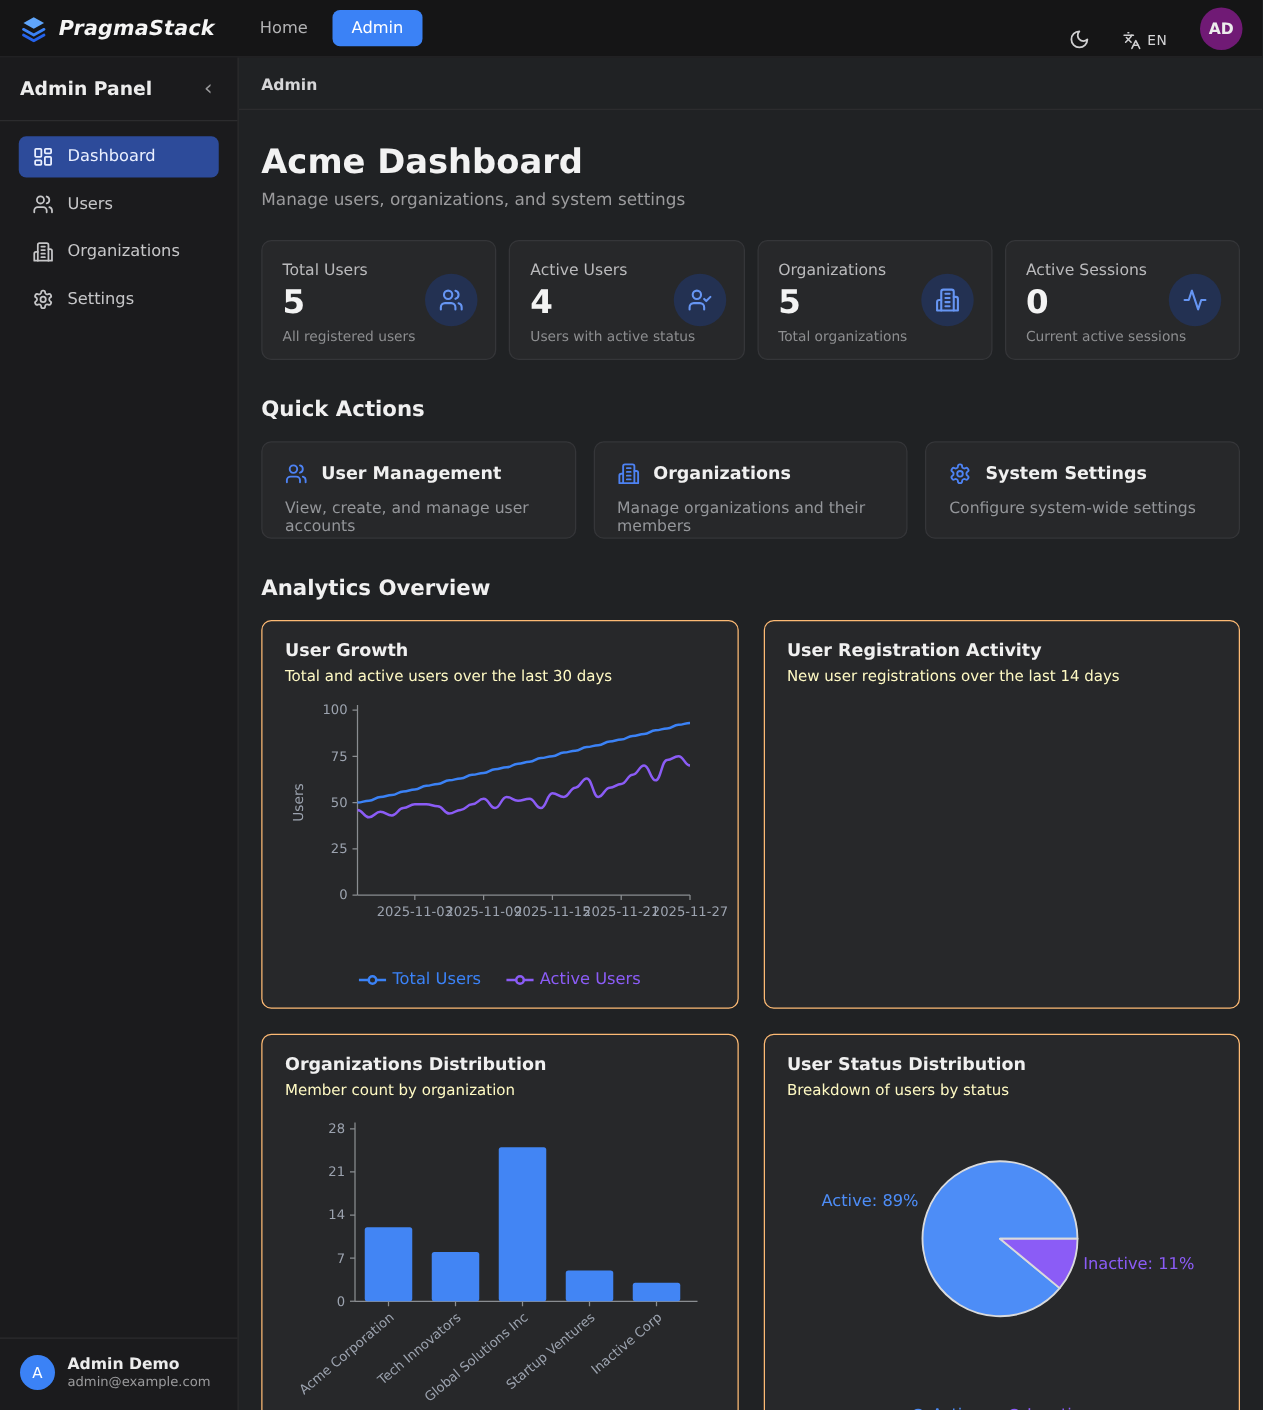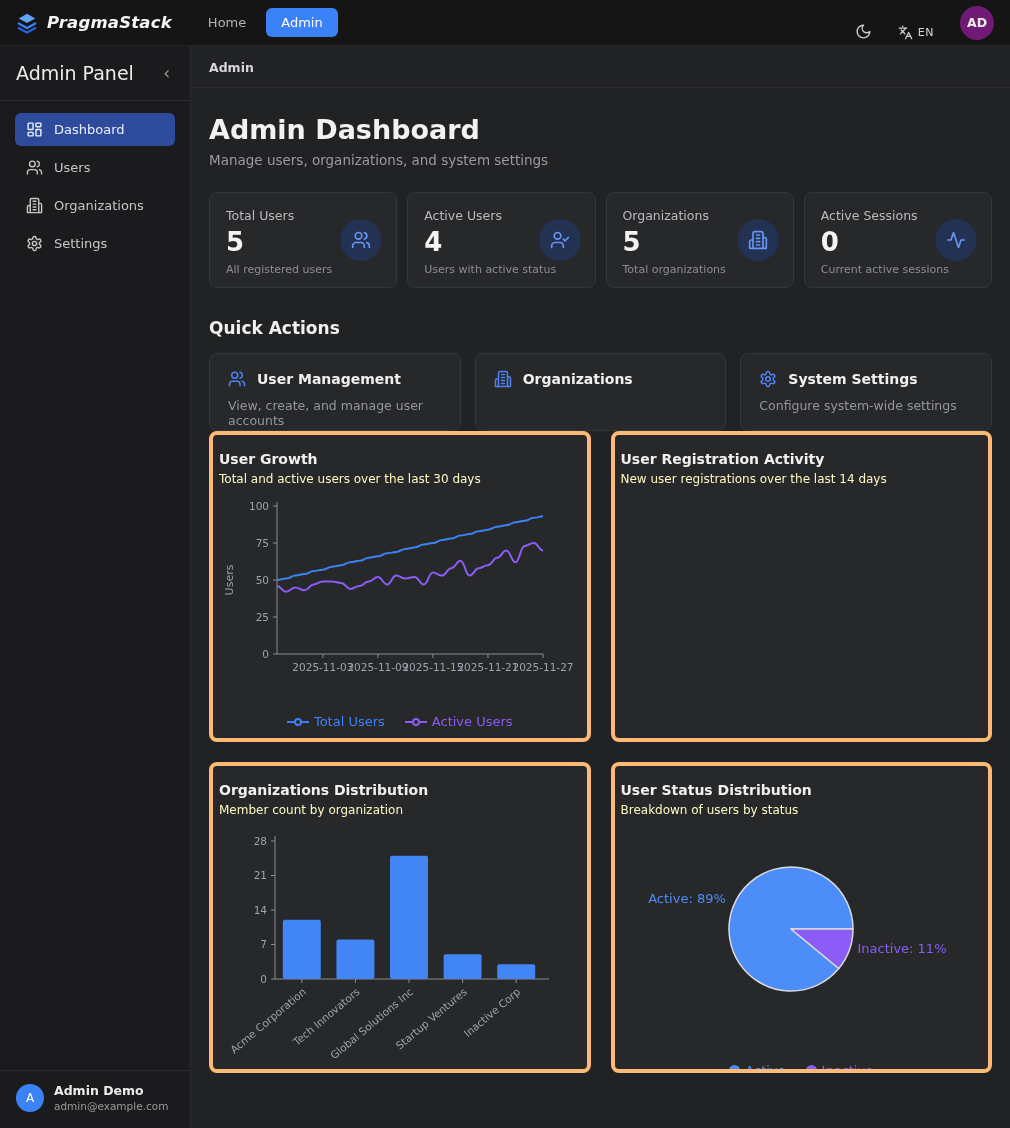--- a/index.html
+++ b/index.html
@@ -25,21 +25,21 @@
   .nav-avatar { width:34px; height:34px; border-radius:50%; background:#701a75;
     display:flex; align-items:center; justify-content:center;
     font-size:12.5px; font-weight:600; color:#ececec; cursor:pointer; }
 
   
   .shell { display:flex; height:1082px; }
   .sidebar { width:191px; background:#1b1b1d; border-right:1px solid #2c2c2e;
     display:flex; flex-direction:column; }
   .sidebar-header { display:flex; align-items:center; justify-content:space-between;
     padding:16px; border-bottom:1px solid #2c2c2e; }
-  .sidebar-title { font-size:19px; font-weight:normal; color:#ececec; }
+  .sidebar-title { font-size:15px; font-weight:bold; color:#ececec; }
   .collapse-btn { color:#9a9a9c; font-size:17px; line-height:1; cursor:pointer; padding:0 4px; }
   .sidebar-nav { padding:12px 15px; display:flex; flex-direction:column; gap:5px; }
   .side-item { display:flex; align-items:center; gap:11px; padding:8px 11px;
     border-radius:6px; color:#c6c6c8; font-size:13px; cursor:pointer; }
   .side-item svg { width:17px; height:17px; flex:none; }
   .side-item.active { background:#2d4b9a; color:#e9efff; }
   .sidebar-footer { margin-top:auto; border-top:1px solid #2c2c2e;
     padding:12px 16px 16px; display:flex; align-items:center; gap:10px; }
   .footer-avatar { width:28px; height:28px; border-radius:50%; background:#3b82f6;
     color:#fff; display:flex; align-items:center; justify-content:center; font-size:12px; flex:none; }
@@ -67,22 +67,22 @@
 
   .section-heading { font-size:17px; font-weight:bold; color:#f0f0f0; margin:30px 0 15px; }
   .actions-grid { display:grid; grid-template-columns:repeat(3,1fr); gap:14px; }
   .action-card { background:#27282a; border:1px solid #353639; border-radius:8px;
     padding:16px 18px; height:78px; cursor:pointer; }
   .action-title { display:flex; align-items:center; gap:11px; font-size:14px; font-weight:bold; color:#f0f0f0; }
   .action-title svg { width:18px; height:18px; color:#4d82f3; flex:none; }
   .action-desc { font-size:12.5px; color:#94969a; margin-top:10px; }
 
   .charts-grid { display:grid; grid-template-columns:repeat(2,1fr); gap:20px; }
-  .chart-card { background:#27282a; border:4px solid #fdba74; border-radius:8px;
-    padding:16px 6px; height:311px; overflow:hidden; }
+  .chart-card { background:#27282a; border:1px solid #fdba74; border-radius:8px;
+    padding:16px 18px; height:311px; overflow:hidden; }
   .chart-title { font-size:14px; font-weight:bold; color:#f0f0f0; }
   .chart-subtitle { font-size:12px; color:#fef9c3; margin-top:5px; }
   .empty-msg { display:flex; align-items:center; justify-content:center; height:215px;
     color:#a0a2a6; font-size:13.5px; }
   .chart-legend { display:flex; justify-content:center; gap:20px; margin-top:6px;
     font-size:13px; align-items:center; }
   .legend-item { display:flex; align-items:center; gap:5px; }
   .legend-dot { width:11px; height:11px; border-radius:50%; }
 </style>
 </head>
@@ -188,21 +188,21 @@
         <div class="footer-email">admin@example.com</div>
       </span>
     </div>
   </aside>
 
   <main class="main">
     <div class="breadcrumb-bar">
       <span class="breadcrumb">Admin</span>
     </div>
     <div class="content">
-      <h1 class="page-title">Admin Dashboard</h1>
+      <h1 class="page-title">Acme Dashboard</h1>
       <div class="page-subtitle">Manage users, organizations, and system settings</div>
 
       <div class="stats-grid">
           <div class="stat-card">
             <div class="stat-label">Total Users</div>
             <div class="stat-value">5</div>
             <div class="stat-desc">All registered users</div>
             <div class="stat-icon">
               <svg viewBox="0 0 24 24" fill="none" stroke="currentColor" stroke-width="2" stroke-linecap="round" stroke-linejoin="round">
                 <path d="M16 21v-2a4 4 0 0 0-4-4H6a4 4 0 0 0-4 4v2"></path>
@@ -276,35 +276,37 @@
                   <path d="M6 12H4a2 2 0 0 0-2 2v8h4"></path>
                   <path d="M18 9h2a2 2 0 0 1 2 2v11h-4"></path>
                   <path d="M10 6h4"></path>
                   <path d="M10 10h4"></path>
                   <path d="M10 14h4"></path>
                   <path d="M10 18h4"></path>
                 </svg>
               </span>
               <span>Organizations</span>
             </div>
+            <div class="action-desc">Manage organizations and their members</div>
           </div>
           <div class="action-card">
             <div class="action-title">
               <span>
                 <svg viewBox="0 0 24 24" fill="none" stroke="currentColor" stroke-width="2" stroke-linecap="round" stroke-linejoin="round">
                   <path d="M12.22 2h-.44a2 2 0 0 0-2 2v.18a2 2 0 0 1-1 1.73l-.43.25a2 2 0 0 1-2 0l-.15-.08a2 2 0 0 0-2.73.73l-.22.38a2 2 0 0 0 .73 2.73l.15.1a2 2 0 0 1 1 1.72v.51a2 2 0 0 1-1 1.74l-.15.09a2 2 0 0 0-.73 2.73l.22.38a2 2 0 0 0 2.73.73l.15-.08a2 2 0 0 1 2 0l.43.25a2 2 0 0 1 1 1.73V20a2 2 0 0 0 2 2h.44a2 2 0 0 0 2-2v-.18a2 2 0 0 1 1-1.73l.43-.25a2 2 0 0 1 2 0l.15.08a2 2 0 0 0 2.73-.73l.22-.39a2 2 0 0 0-.73-2.73l-.15-.08a2 2 0 0 1-1-1.74v-.5a2 2 0 0 1 1-1.74l.15-.09a2 2 0 0 0 .73-2.73l-.22-.38a2 2 0 0 0-2.73-.73l-.15.08a2 2 0 0 1-2 0l-.43-.25a2 2 0 0 1-1-1.73V4a2 2 0 0 0-2-2z"></path>
                   <circle cx="12" cy="12" r="3"></circle>
                 </svg>
               </span>
               <span>System Settings</span>
             </div>
             <div class="action-desc">Configure system-wide settings</div>
           </div>
         </div>
 
+      <h2 class="section-heading">Analytics Overview</h2>
       <div class="charts-grid">
           <div class="chart-card">
             <div class="chart-title">User Growth</div>
             <div class="chart-subtitle">Total and active users over the last 30 days</div>
             <svg width="358" height="212" style="margin-top: 10px;">
               <line x1="58" y1="6" x2="58" y2="158" stroke="#8a8d91"></line>
               <line x1="58" y1="158" x2="324" y2="158" stroke="#8a8d91"></line>
               <line x1="54" y1="158" x2="58" y2="158" stroke="#8a8d91"></line>
               <text x="50" y="161.5" text-anchor="end" fill="#9ca3af" font-size="10.5">0</text>
               <line x1="54" y1="121" x2="58" y2="121" stroke="#8a8d91"></line>

